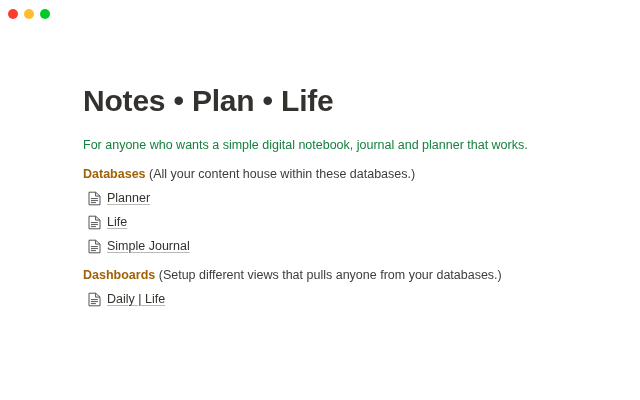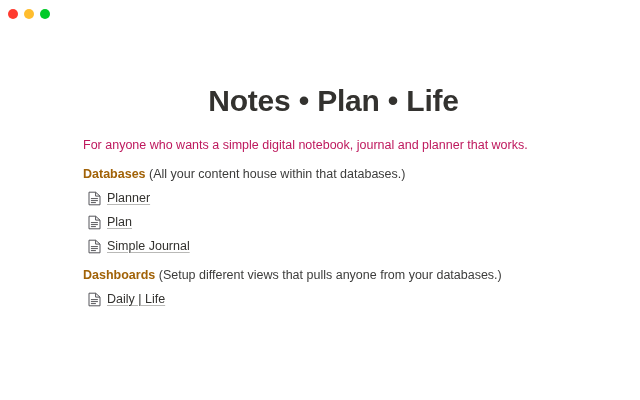--- a/index.html
+++ b/index.html
@@ -57,26 +57,25 @@
   }
 
   .page-title {
     font-size: 30px;
     font-weight: 800;
     color: #33322f;
     letter-spacing: -0.2px;
     line-height: 34px;
     margin: 0 0 0 -1px;
     white-space: nowrap;
-    text-align: center;
   }
 
   .subtitle {
     font-size: 12.5px;
-    color: #be185d;
+    color: #15803d;
     line-height: 16px;
     margin-top: 19px;
     margin-left: -1px;
   }
 
   .section-head {
     font-size: 12.5px;
     color: #3c3c3b;
     line-height: 16px;
     margin-top: 13px;
@@ -129,39 +128,39 @@
   </div>
 
   <div class="content">
 
     <h1 class="page-title">Notes • Plan • Life</h1>
 
     <div class="subtitle">For anyone who wants a simple digital notebook, journal and planner that works.</div>
 
     <div class="section-head">
       <span class="label">Databases</span>
-      <span class="note">(All your content house within that databases.)</span>
+      <span class="note">(All your content house within these databases.)</span>
     </div>
 
     <div class="link-row">
       <svg class="doc-icon" viewBox="0 0 13 15" fill="none">
         <path d="M1 1.2h6.6L12 5.1v8.7H1z" stroke="#55555a" stroke-width="1" fill="#ffffff" stroke-linejoin="round"></path>
         <path d="M7.6 1.2v3.9H12" stroke="#55555a" stroke-width="1" fill="none" stroke-linejoin="round"></path>
         <path d="M3.3 7.6h6.2M3.3 9.6h6.2M3.3 11.6h4.2" stroke="#55555a" stroke-width="1" stroke-linecap="round"></path>
       </svg>
       <span class="link-text">Planner</span>
     </div>
 
     <div class="link-row">
       <svg class="doc-icon" viewBox="0 0 13 15" fill="none">
         <path d="M1 1.2h6.6L12 5.1v8.7H1z" stroke="#55555a" stroke-width="1" fill="#ffffff" stroke-linejoin="round"></path>
         <path d="M7.6 1.2v3.9H12" stroke="#55555a" stroke-width="1" fill="none" stroke-linejoin="round"></path>
         <path d="M3.3 7.6h6.2M3.3 9.6h6.2M3.3 11.6h4.2" stroke="#55555a" stroke-width="1" stroke-linecap="round"></path>
       </svg>
-      <span class="link-text">Plan</span>
+      <span class="link-text">Life</span>
     </div>
 
     <div class="link-row">
       <svg class="doc-icon" viewBox="0 0 13 15" fill="none">
         <path d="M1 1.2h6.6L12 5.1v8.7H1z" stroke="#55555a" stroke-width="1" fill="#ffffff" stroke-linejoin="round"></path>
         <path d="M7.6 1.2v3.9H12" stroke="#55555a" stroke-width="1" fill="none" stroke-linejoin="round"></path>
         <path d="M3.3 7.6h6.2M3.3 9.6h6.2M3.3 11.6h4.2" stroke="#55555a" stroke-width="1" stroke-linecap="round"></path>
       </svg>
       <span class="link-text">Simple Journal</span>
     </div>

